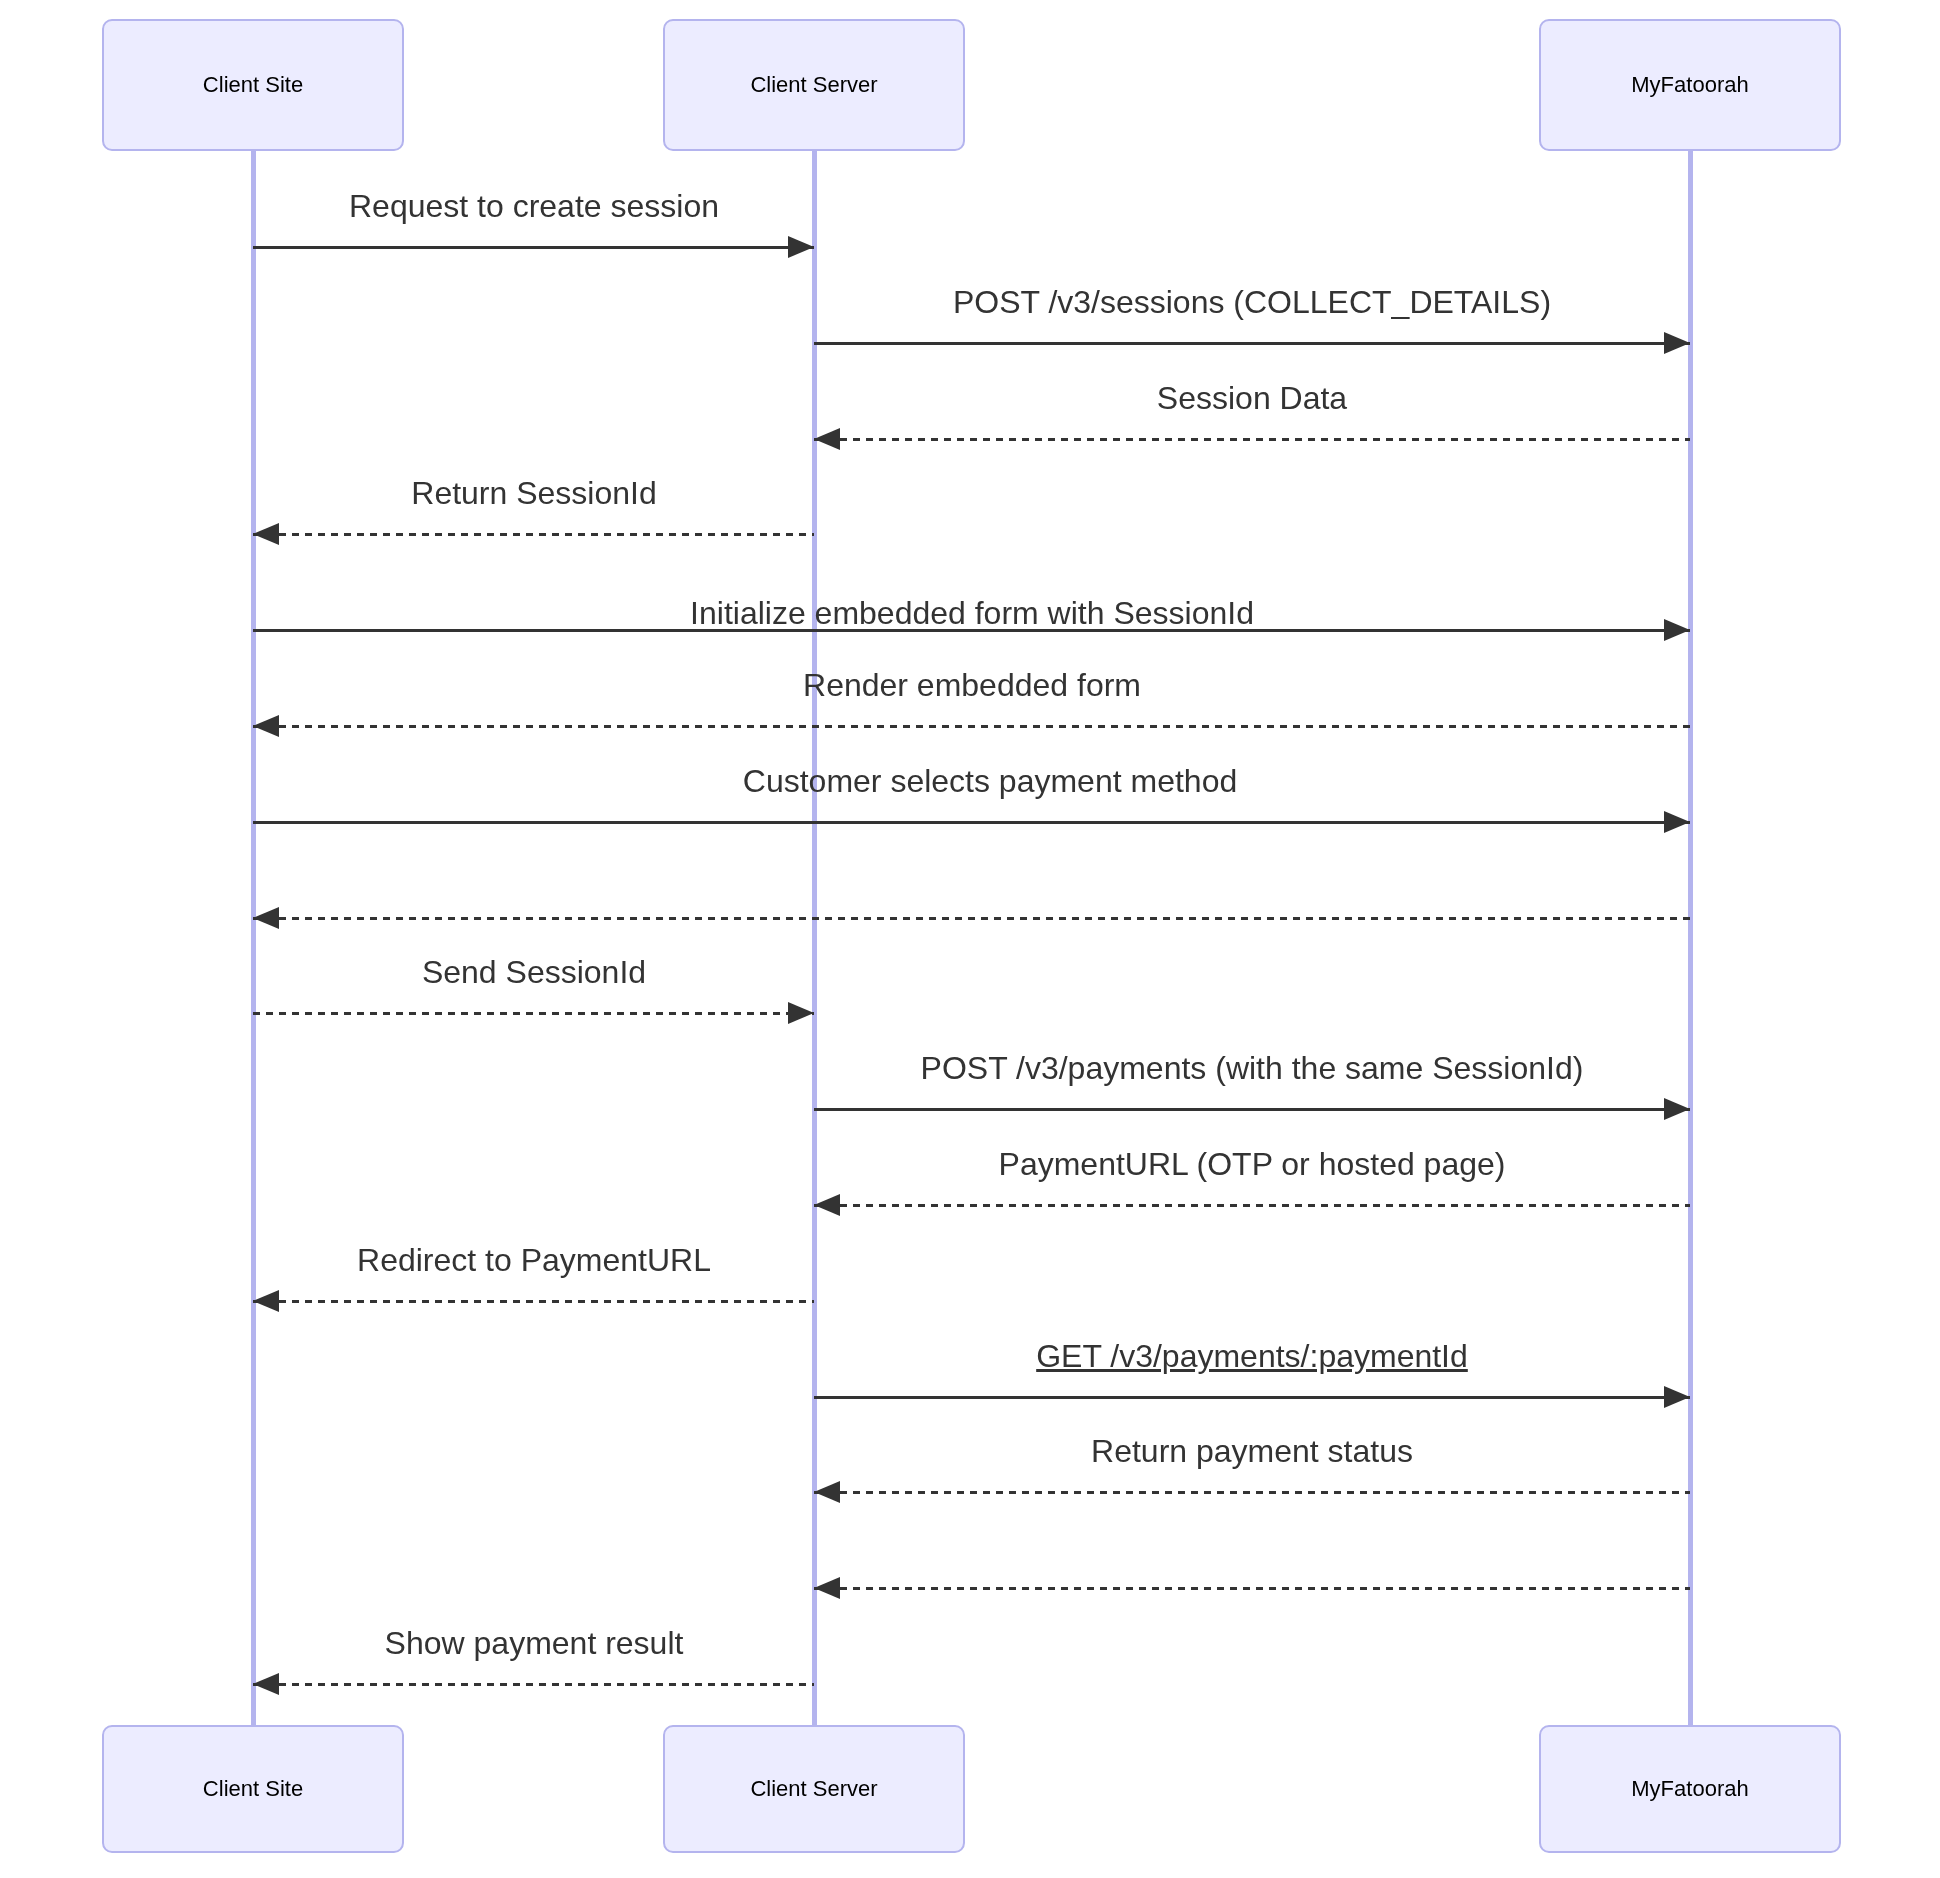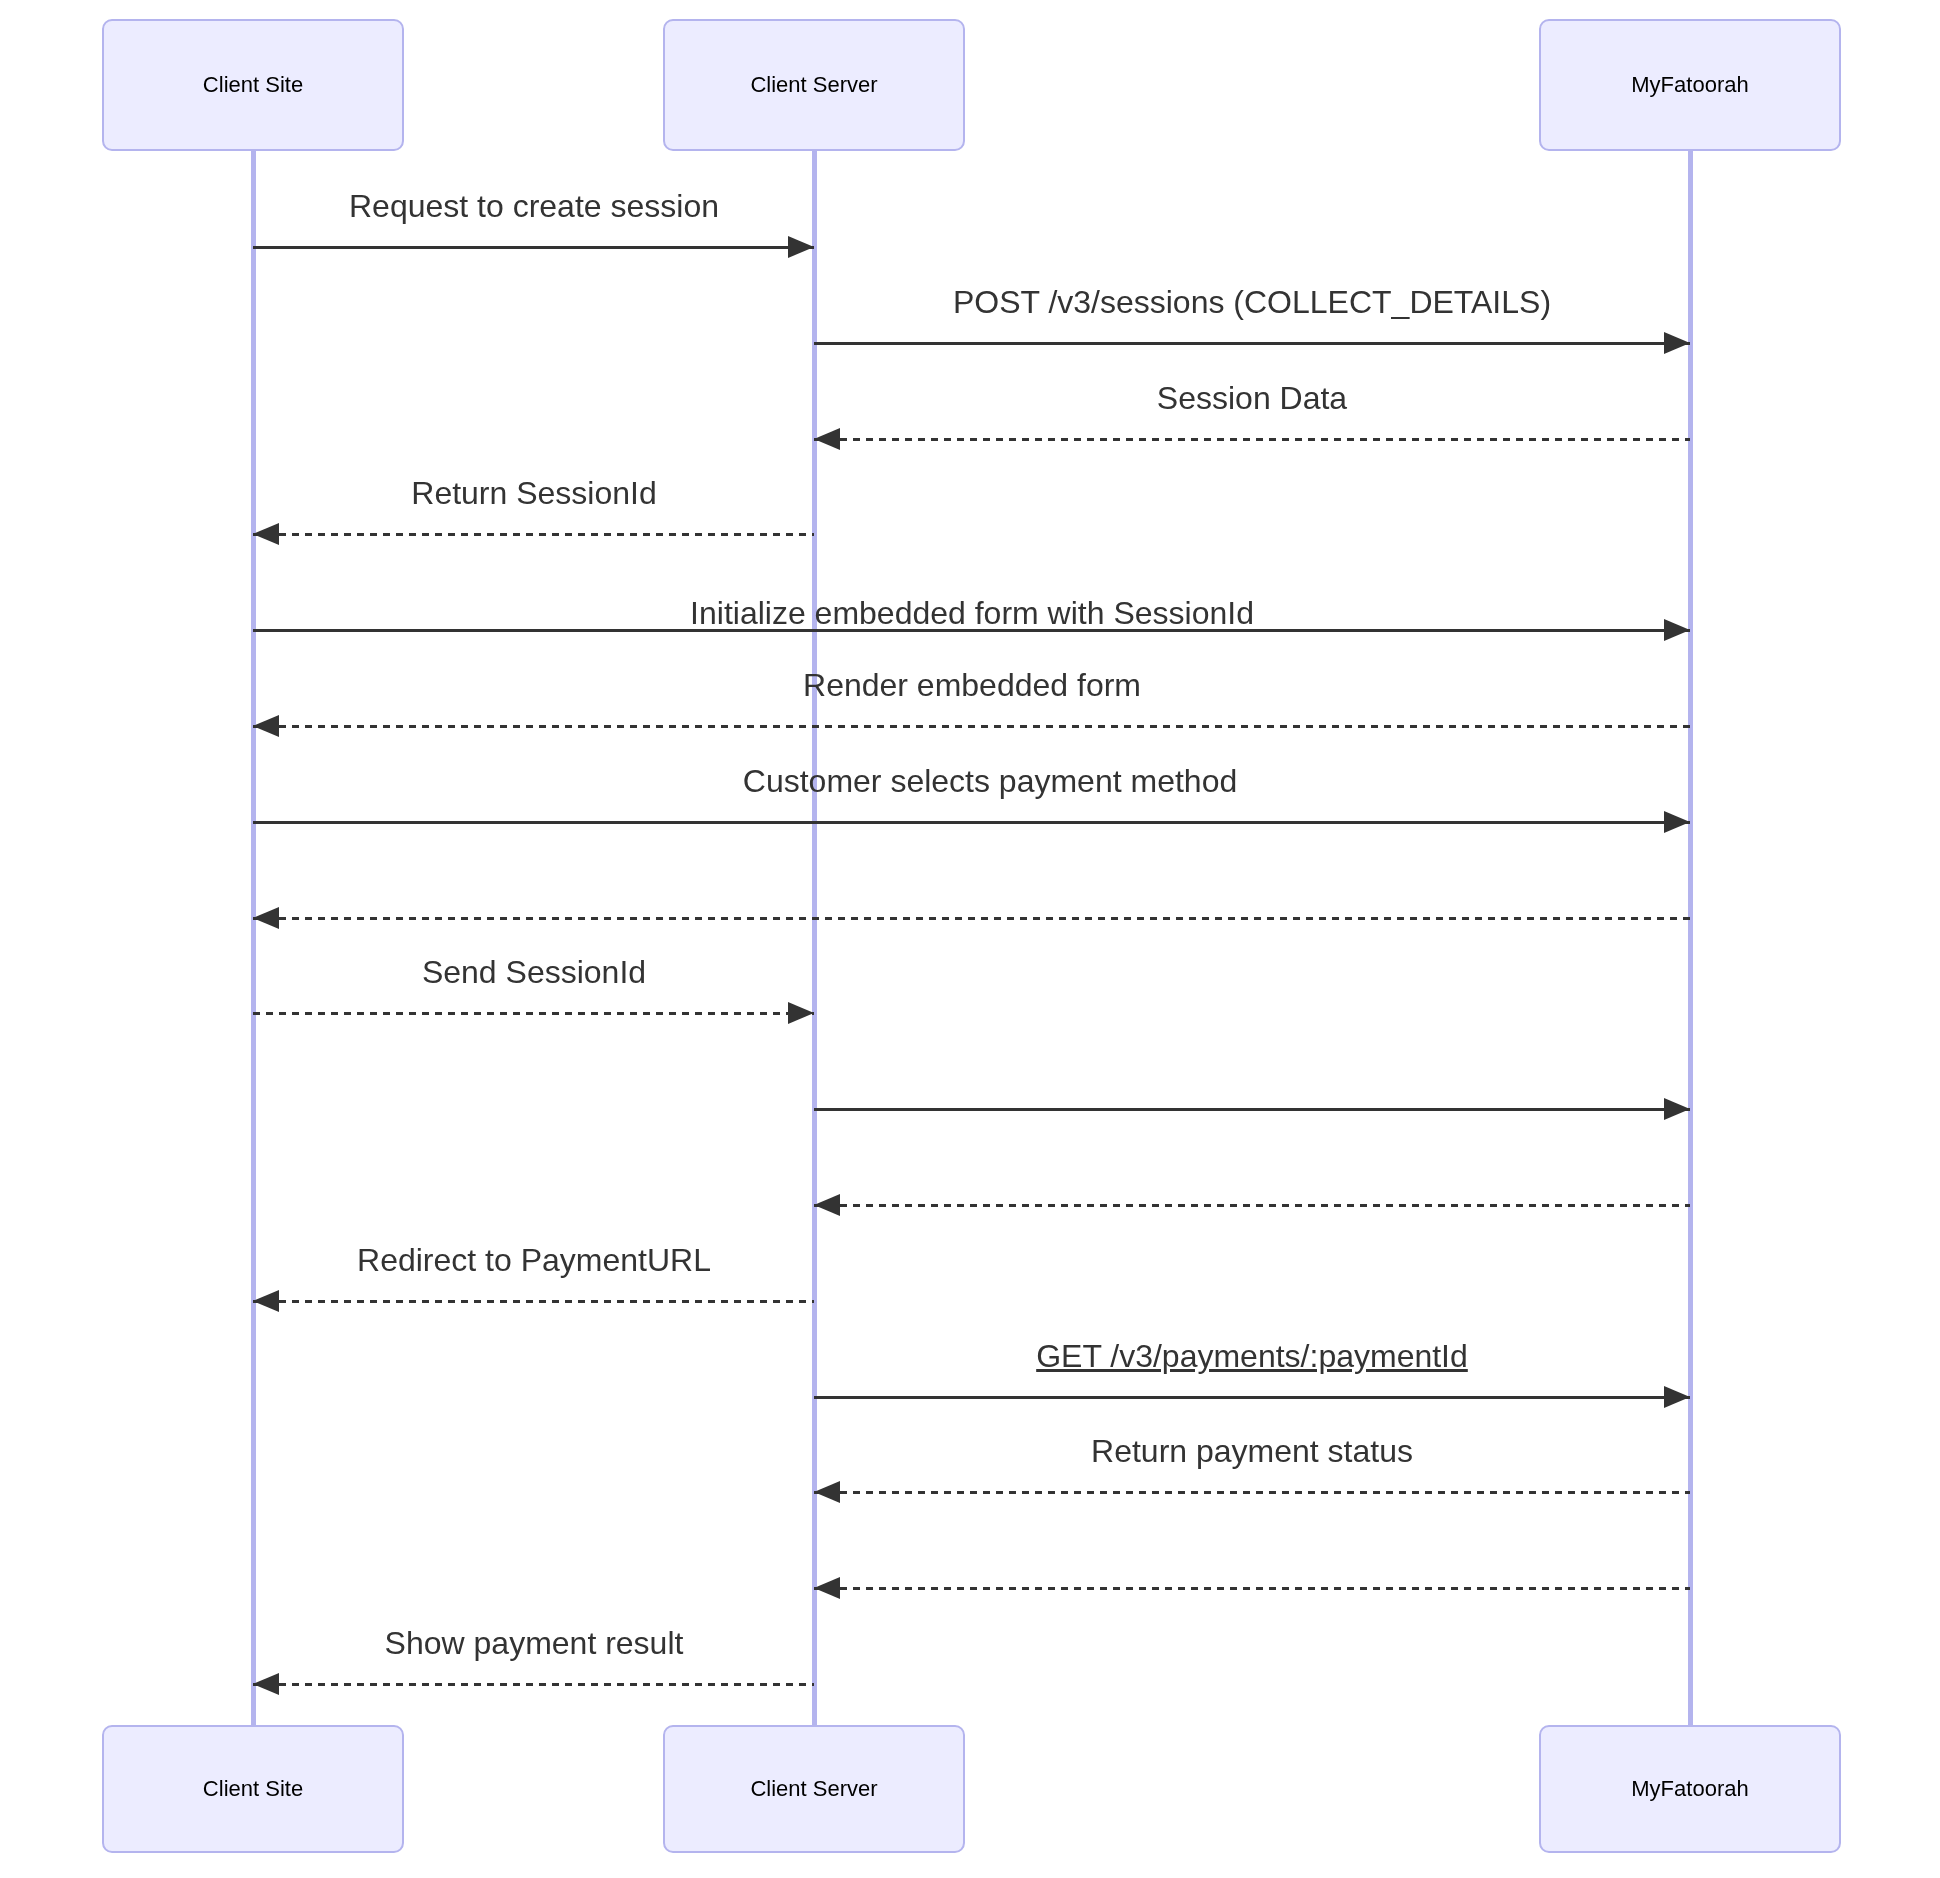--- a/index.html
+++ b/index.html
@@ -97,22 +97,24 @@
     <div class="msg-line solid" style="left: 253px; top: 821px; width: 1437px;"></div>
     <div class="arrowhead right" style="top: 811px; left: 1664px;"></div>
     <div class="msg-label" style="left: 440px; top: 761px;">Customer selects payment method</div>
     <div class="msg-line dashed" style="left: 253px; top: 917px; width: 1437px;"></div>
     <div class="arrowhead left" style="top: 907px; left: 253px;"></div>
     <div class="msg-line dashed" style="left: 253px; top: 1012px; width: 561px;"></div>
     <div class="arrowhead right" style="top: 1002px; left: 788px;"></div>
     <div class="msg-label" style="left: -16px; top: 952px;">Send SessionId</div>
     <div class="msg-line solid" style="left: 814px; top: 1108px; width: 876px;"></div>
     <div class="arrowhead right" style="top: 1098px; left: 1664px;"></div>
+    <div class="msg-label" style="left: 702px; top: 1048px;">POST /v3/payments (with the same SessionId)</div>
     <div class="msg-line dashed" style="left: 814px; top: 1204px; width: 876px;"></div>
     <div class="arrowhead left" style="top: 1194px; left: 814px;"></div>
+    <div class="msg-label" style="left: 702px; top: 1144px;">PaymentURL (OTP or hosted page)</div>
     <div class="msg-line dashed" style="left: 253px; top: 1300px; width: 561px;"></div>
     <div class="arrowhead left" style="top: 1290px; left: 253px;"></div>
     <div class="msg-label" style="left: -16px; top: 1240px;">Redirect to PaymentURL</div>
     <div class="msg-line solid" style="left: 814px; top: 1396px; width: 876px;"></div>
     <div class="arrowhead right" style="top: 1386px; left: 1664px;"></div>
     <div class="msg-label" style="left: 702px; top: 1336px; text-decoration: underline;">GET /v3/payments/:paymentId</div>
     <div class="msg-line dashed" style="left: 814px; top: 1491px; width: 876px;"></div>
     <div class="arrowhead left" style="top: 1481px; left: 814px;"></div>
     <div class="msg-label" style="left: 702px; top: 1431px;">Return payment status</div>
     <div class="msg-line dashed" style="left: 814px; top: 1587px; width: 876px;"></div>

